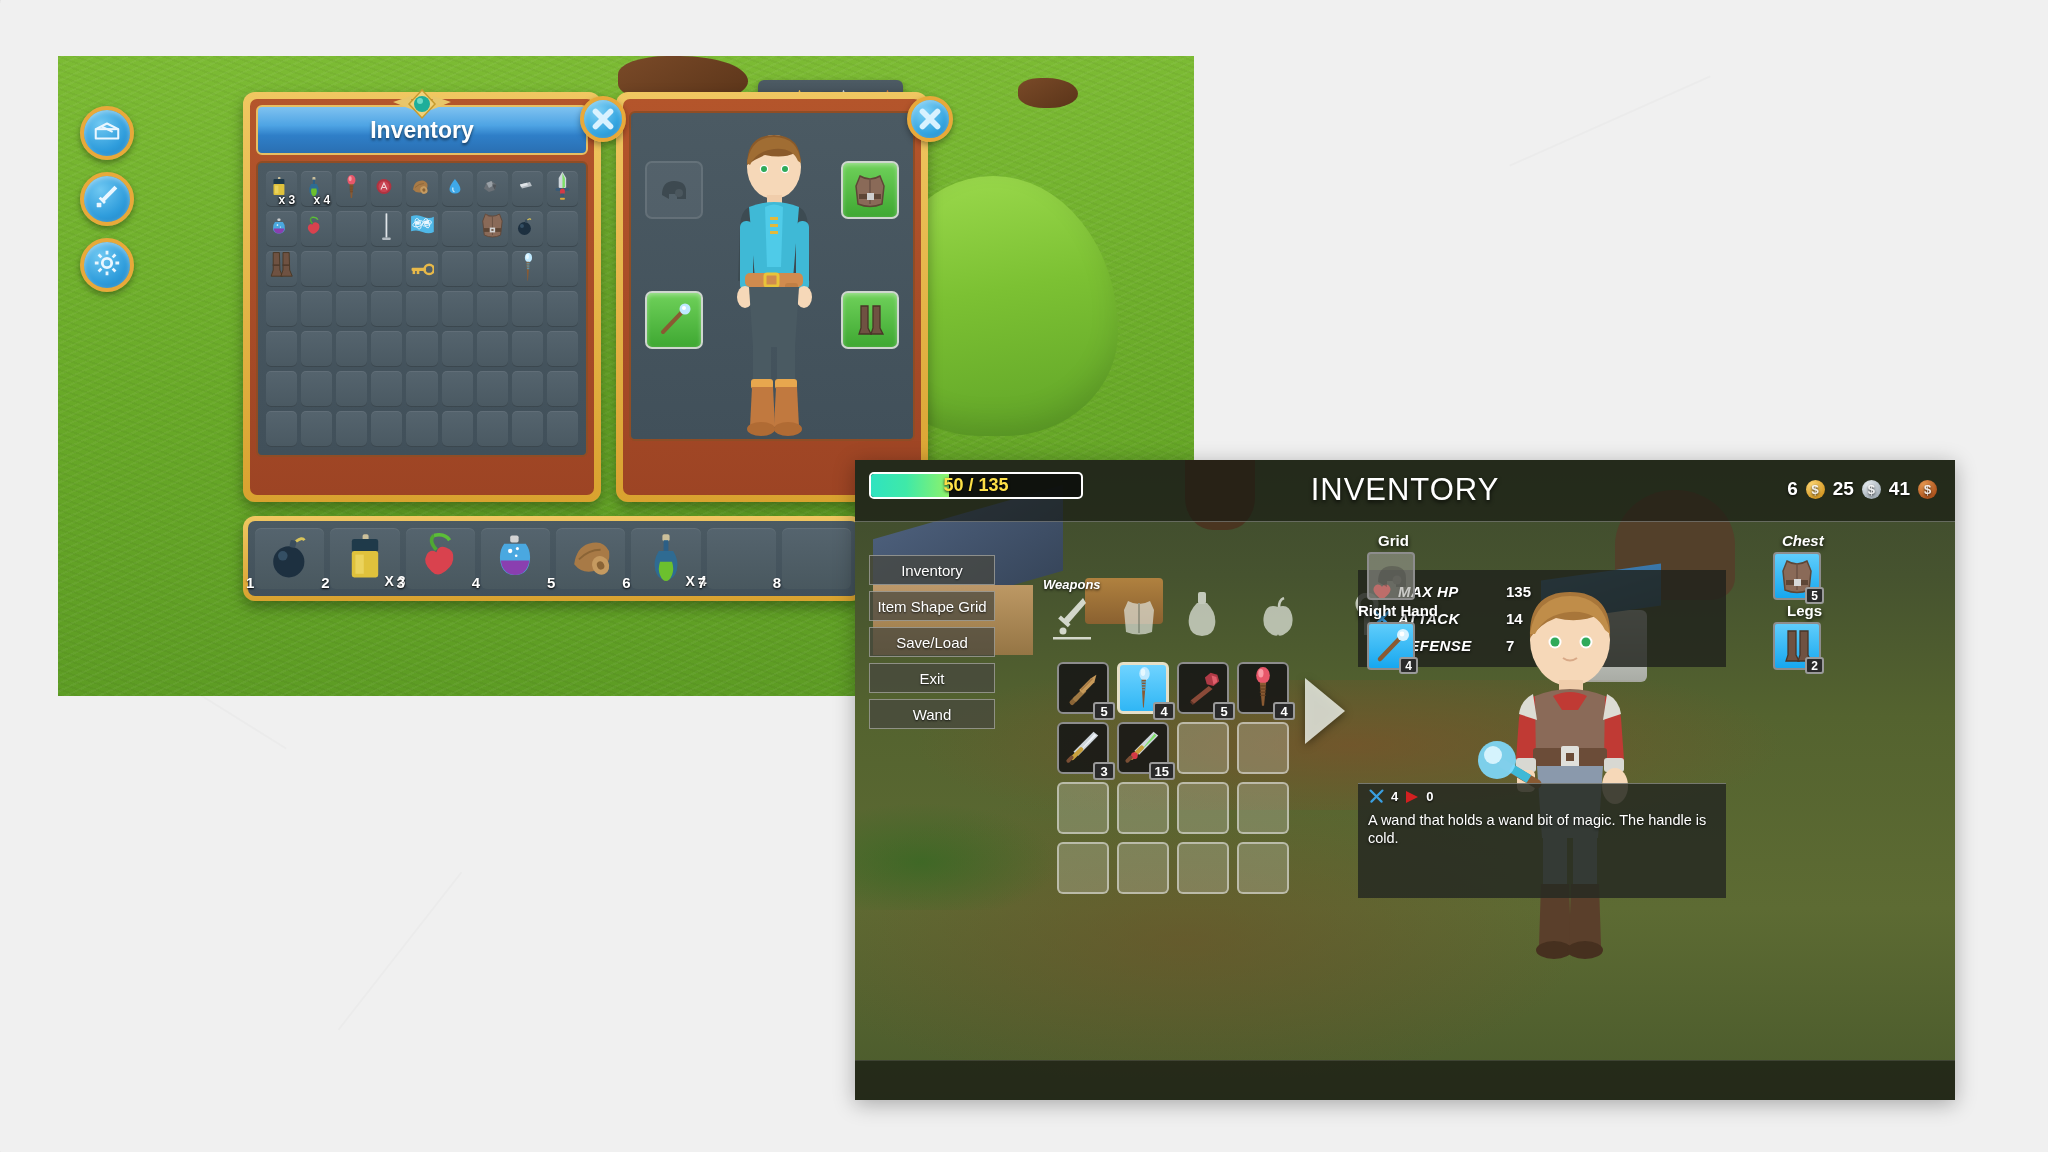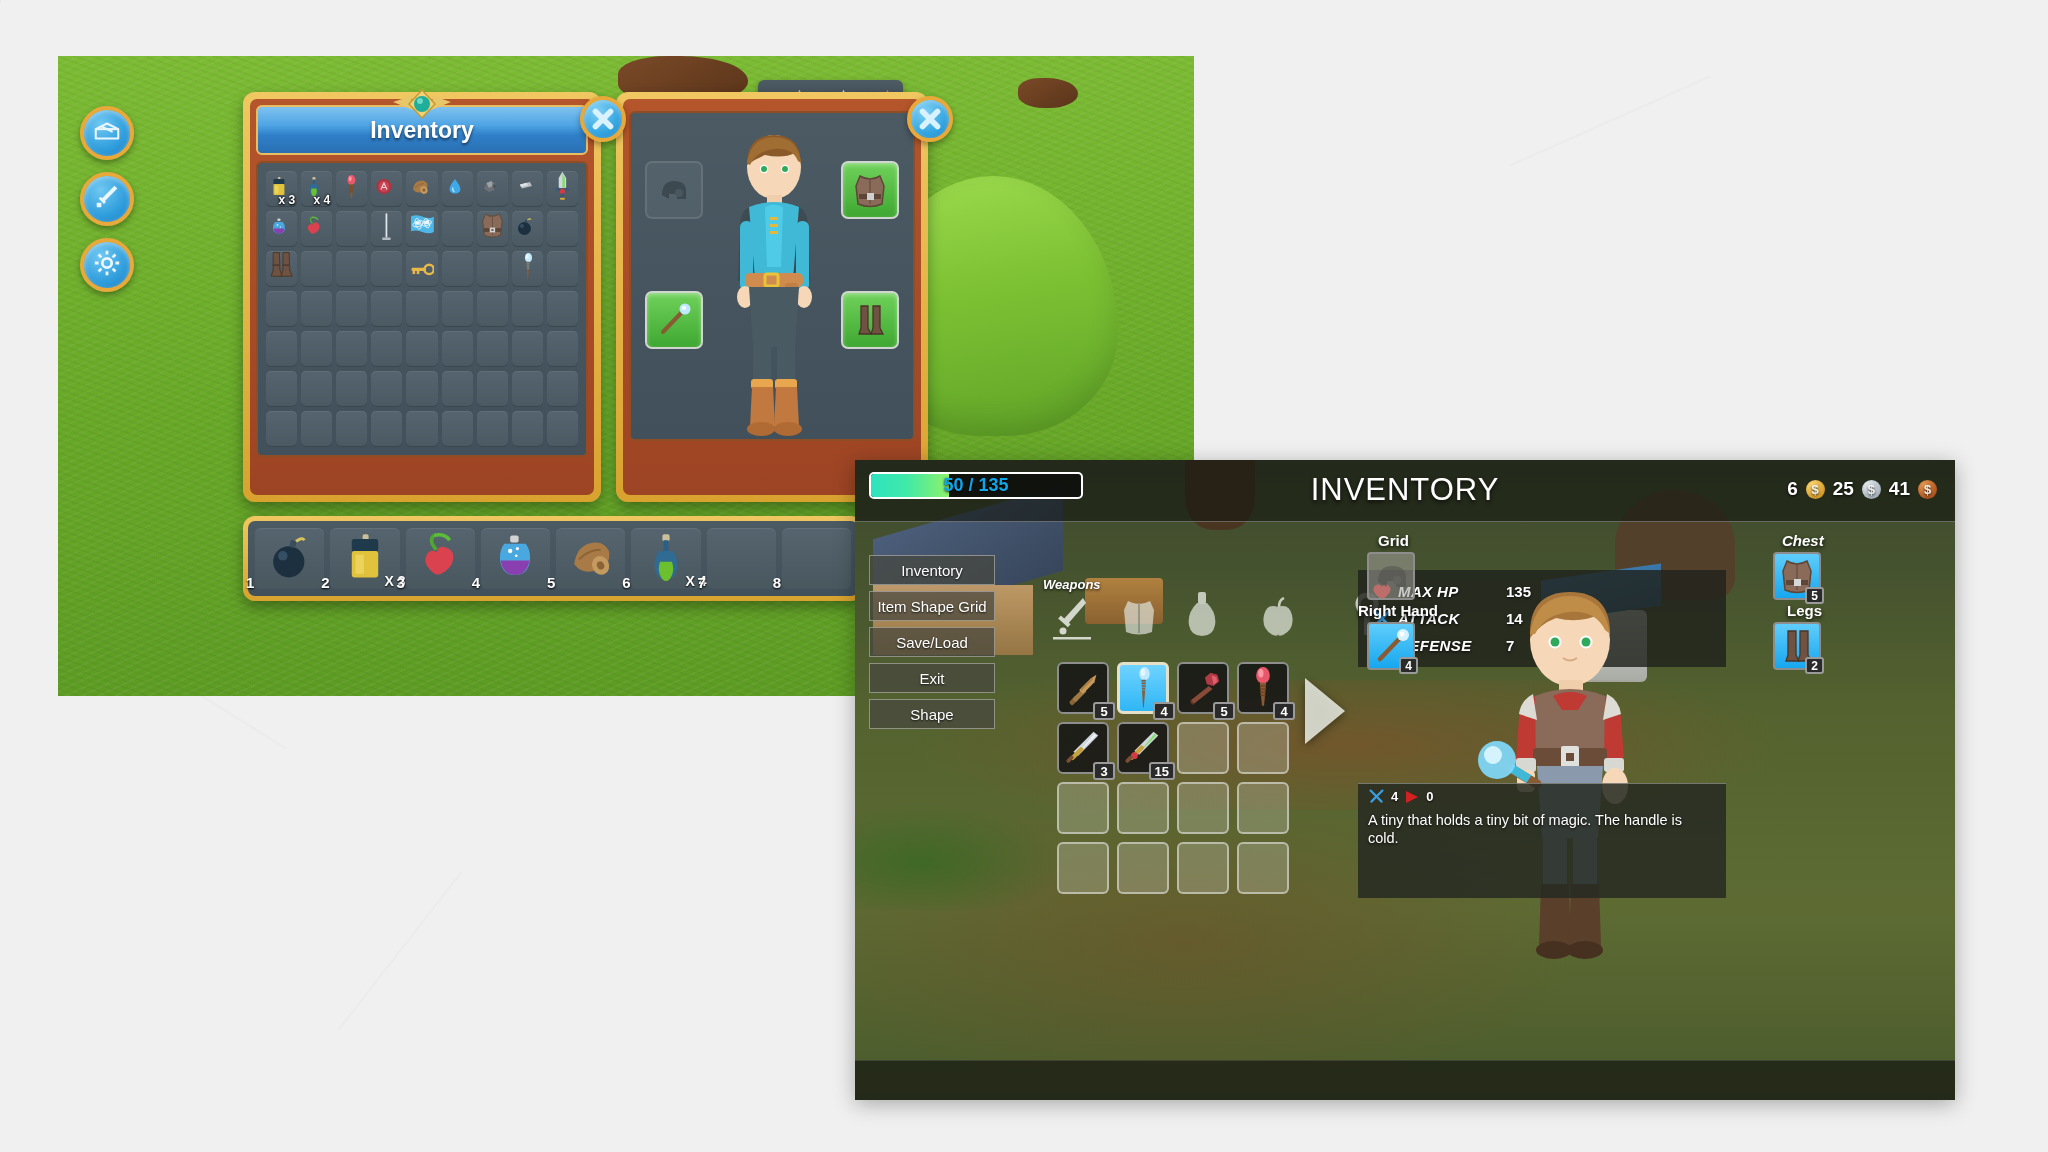--- a/index.html
+++ b/index.html
@@ -201,21 +201,21 @@
     border: 2px solid #fff; border-radius: 5px;
     overflow: hidden;
   }
   .hpbar-fill {
     position: absolute; left:0; top:0; bottom:0;
     background: linear-gradient(90deg,#2fe3c0 0%, #3fe9a8 45%, #8ef26a 100%);
   }
   .hpbar-text {
     position: absolute; inset: 0;
     display:flex; align-items:center; justify-content:center;
-    color:#0ea5e9; font-size:18px; font-weight:700;
+    color:#fde047; font-size:18px; font-weight:700;
     text-shadow: 0 1px 3px rgba(0,0,0,0.9);
   }
   .w2curr {
     position: absolute; right: 18px; top: 18px;
     display:flex; align-items:center; gap: 8px;
     color:#fff; font-size: 19px; font-weight: 700;
     text-shadow: 0 1px 3px rgba(0,0,0,0.85);
   }
   .menubtn {
     width: 126px; height: 30px;
@@ -810,21 +810,21 @@
     <span class="coin silver"></span>
     <span>41</span>
     <span class="coin copper"></span>
   </div>
 
   <div id="w2-menu" style="position:absolute;left:14px;top:95px;">
       <div class="menubtn">Inventory</div>
       <div class="menubtn">Item Shape Grid</div>
       <div class="menubtn">Save/Load</div>
       <div class="menubtn">Exit</div>
-      <div class="menubtn">Shape</div>
+      <div class="menubtn">Wand</div>
     </div>
 
   <div class="cat-label" style="left:188px;top:117px;">Weapons</div>
   <div class="cat-icon" style="left:198px;top:135px;">
     <svg width="38" height="46" viewBox="0 0 38 46">
       <g fill="#f2f4ee">
         <path d="M30 3 L33 8 L14 30 L9 26 Z"></path>
         <rect x="5" y="24" width="13" height="4" transform="rotate(42 11 26)"></rect>
         <circle cx="10" cy="36" r="3.5"></circle>
       </g>
@@ -1110,17 +1110,17 @@
           <path d="M3 3 L16 16"></path>
             <path d="M17 3 L4 16"></path>
         </g>
       </svg>
       <span>4</span>
       <svg width="16" height="14" viewBox="0 0 16 14">
         <path d="M2 1 L14 7 L2 13 Z" fill="#d32020"></path>
       </svg>
       <span>0</span>
     </div>
-    <div id="tt-desc">A tiny that holds a tiny bit of magic. The handle is cold.</div>
+    <div id="tt-desc">A wand that holds a wand bit of magic. The handle is cold.</div>
   </div>
 
   <div class="w2bottombar"></div>
 </div>
 
 </body></html>

